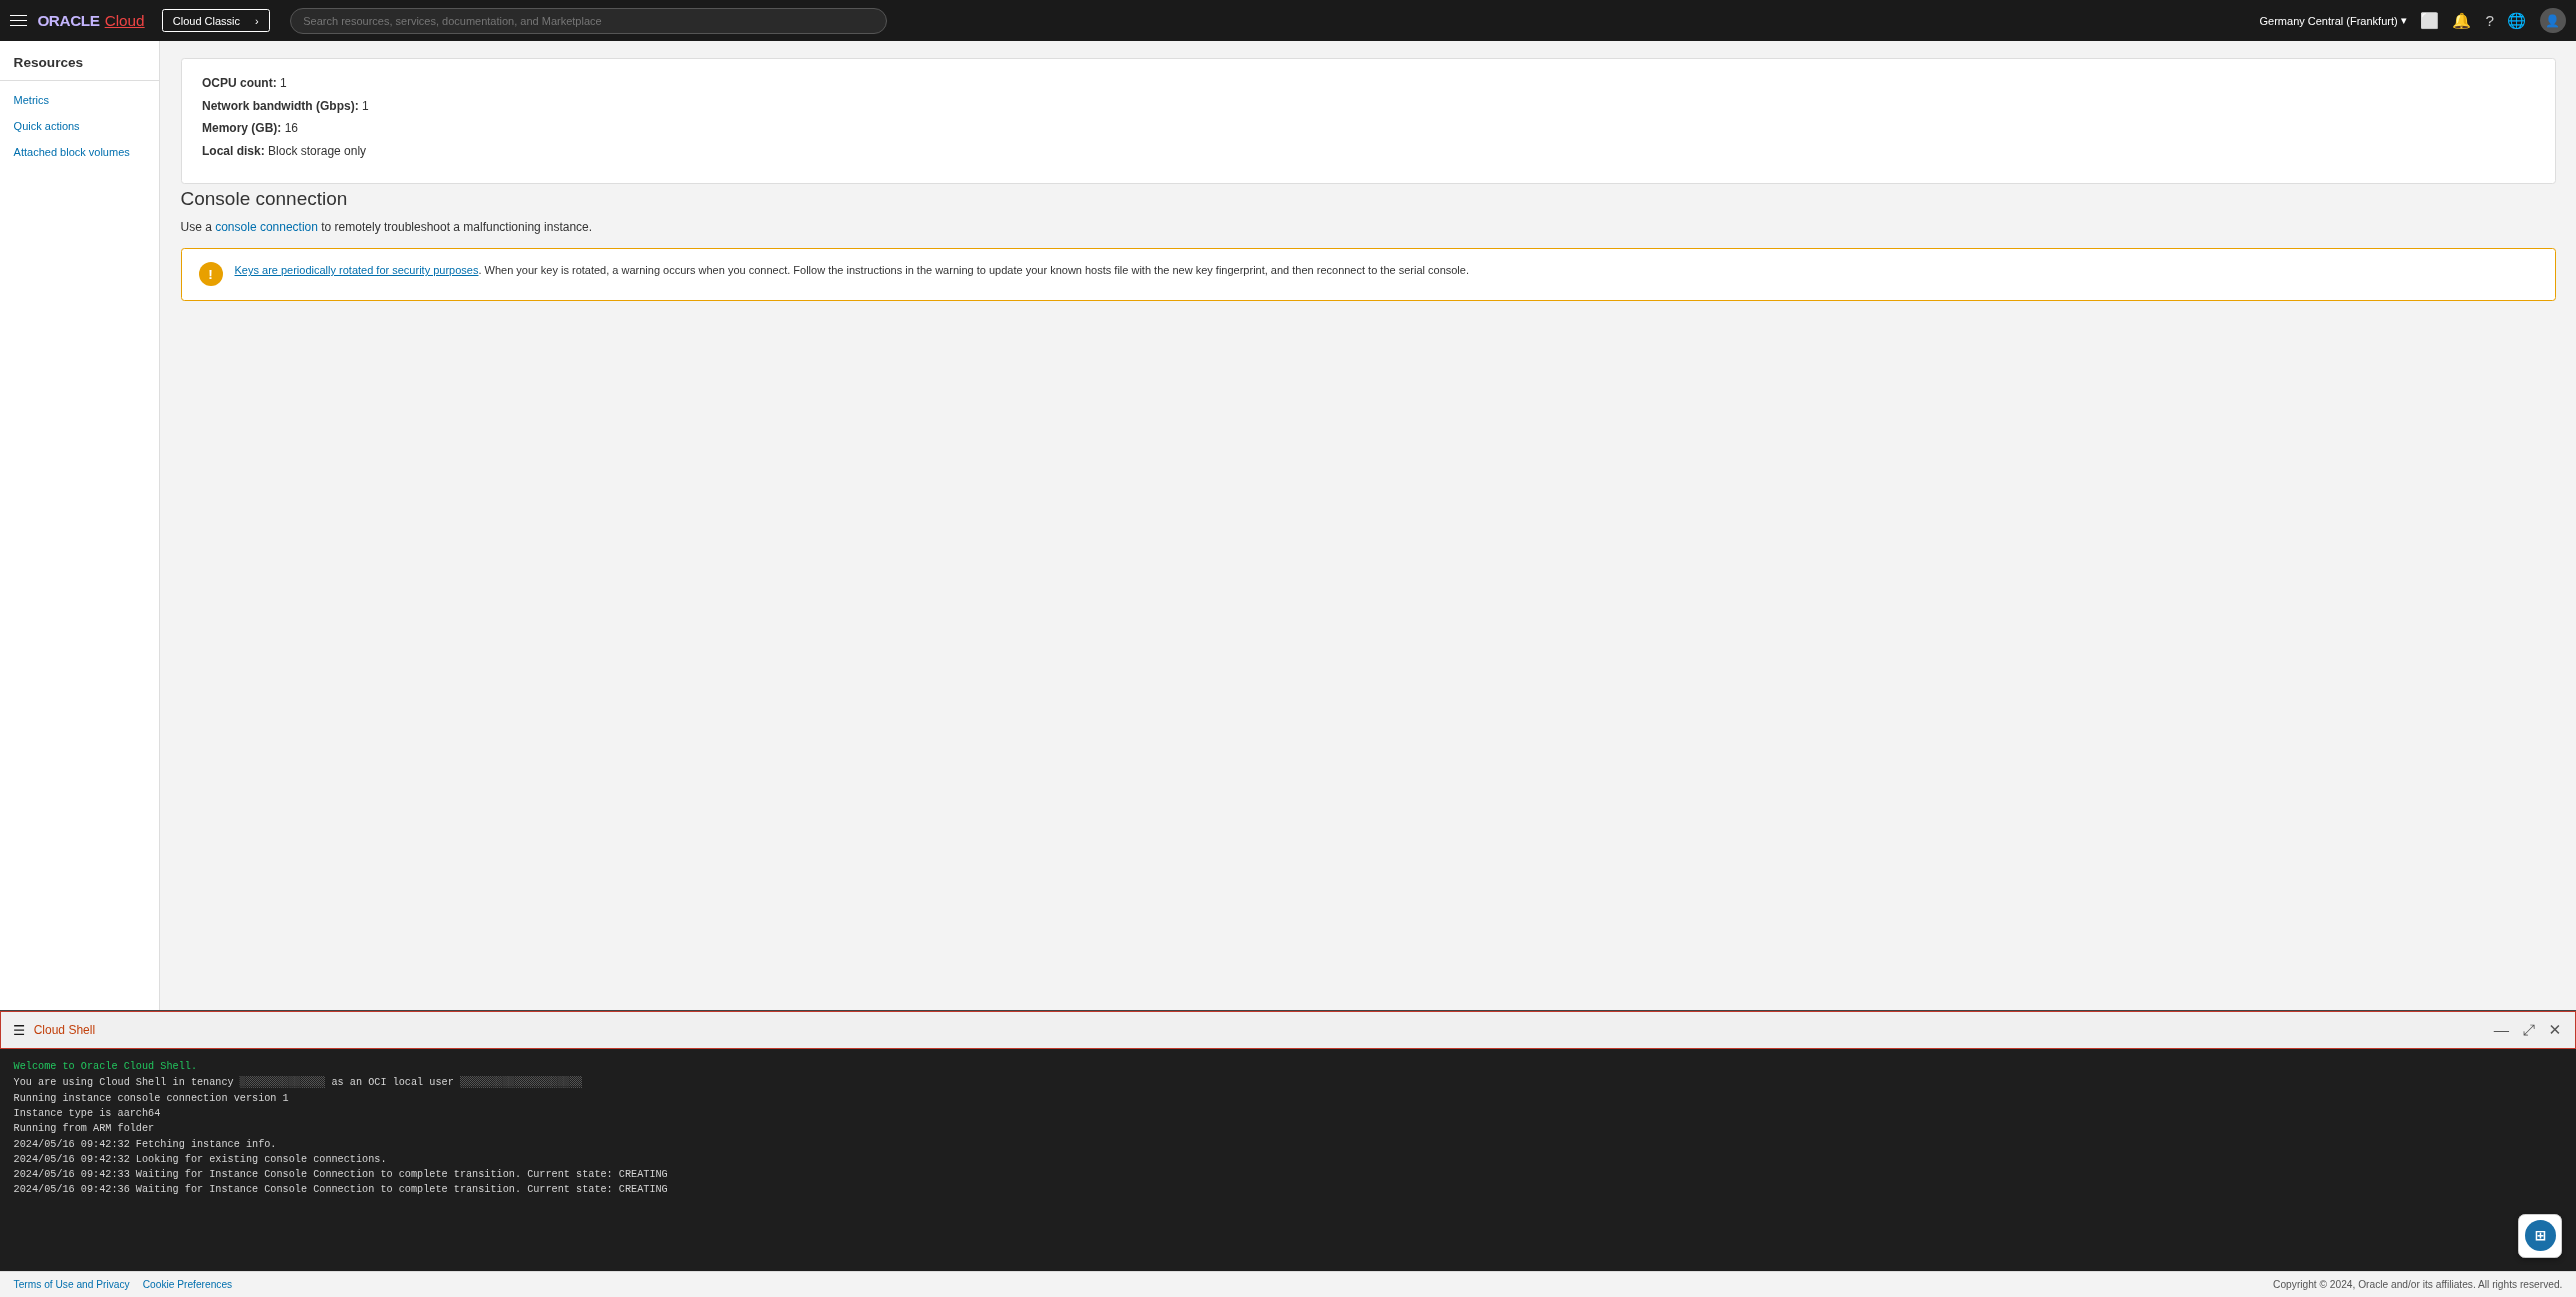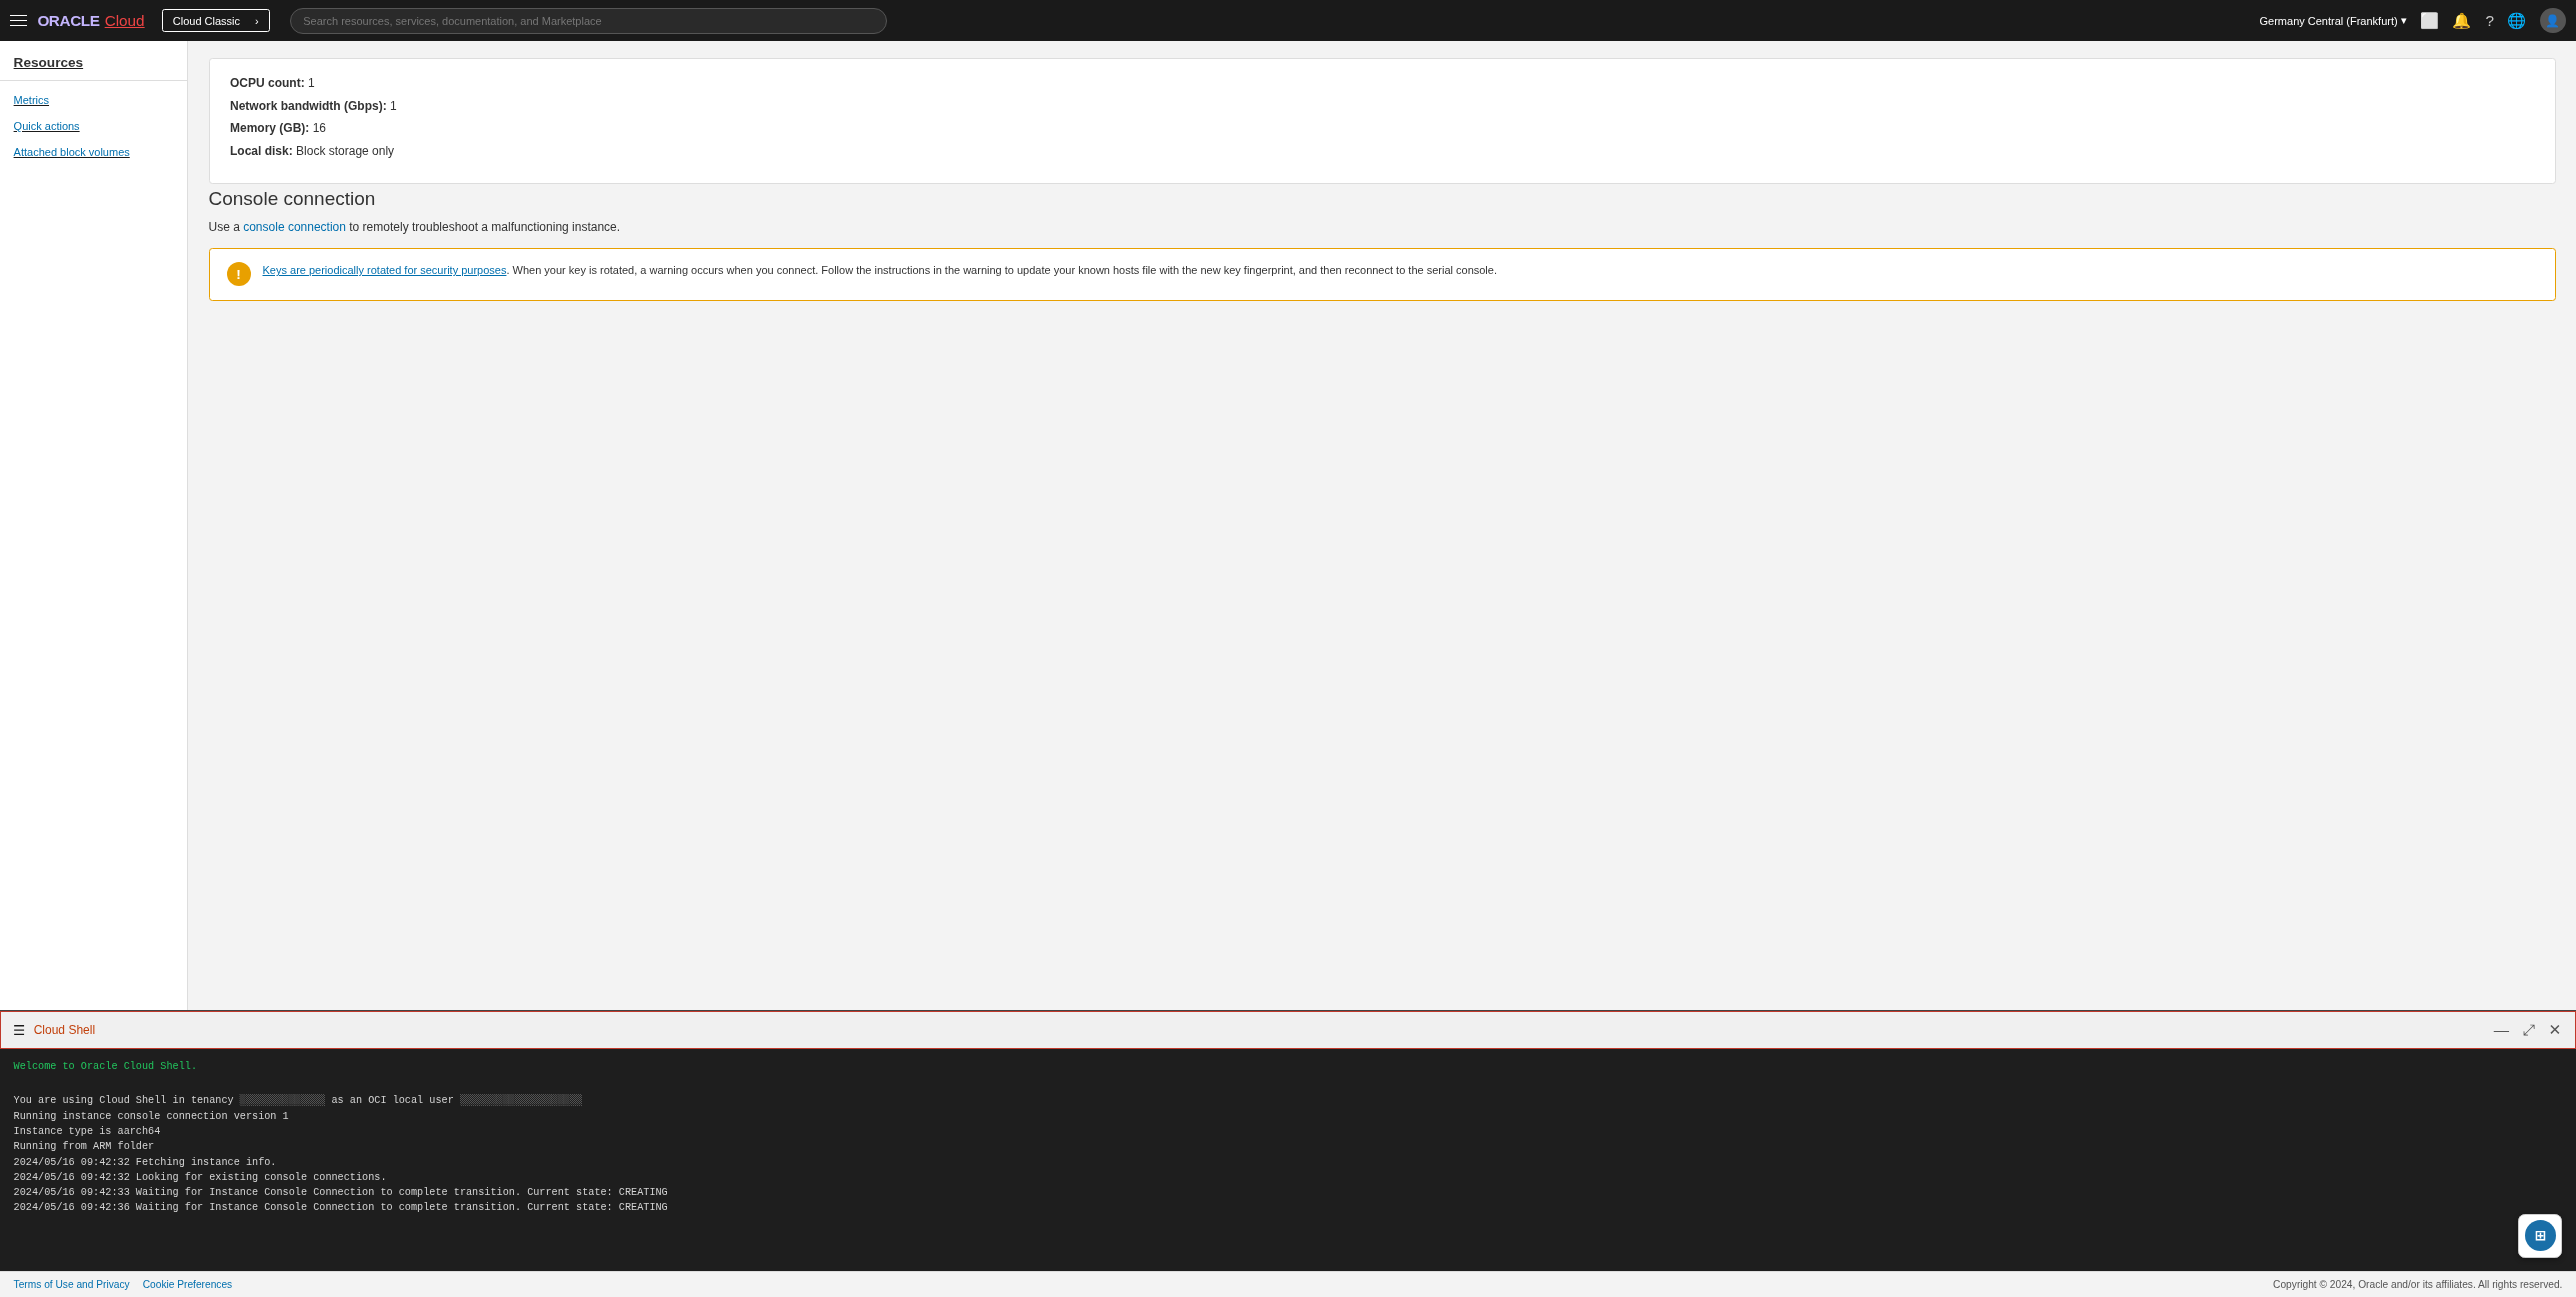--- a/index.html
+++ b/index.html
@@ -83,27 +83,26 @@
     }
 
     .content-area {
       display: flex;
       flex: 1;
       overflow: hidden;
     }
 
     
     .sidebar {
-      width: 188px;
+      width: 160px;
       background: #fff;
       border-right: 0.9px solid #ddd;
       flex-shrink: 0;
       padding: 13.6px 0;
       overflow-y: auto;
-      text-decoration: underline;
     }
     .sidebar-title {
       font-size: 13.6px;
       font-weight: 600;
       color: #333;
       padding: 0 13.6px 10.2px;
       border-bottom: 0.9px solid #ddd;
       margin-bottom: 6.8px;
     }
     .sidebar-link {
@@ -191,21 +190,21 @@
     .terminal-body {
       background: #1e1e1e;
       color: #d4d4d4;
       font-family: 'Courier New', Courier, monospace;
       font-size: 10.2px;
       padding: 12px 13.6px;
       height: 222px;
       overflow-y: auto;
       position: relative;
     }
-    .terminal-welcome { color: #22c55e; margin-bottom: 21px; }
+    .terminal-welcome { color: #22c55e; margin-bottom: 3px; }
     .terminal-line { line-height: 1.5; white-space: pre; }
 
     .help-bubble {
       position: absolute;
       bottom: 13.6px;
       right: 13.6px;
       background: #fff;
       border: 0.9px solid #ccc;
       border-radius: 6.8px;
       width: 44px;

